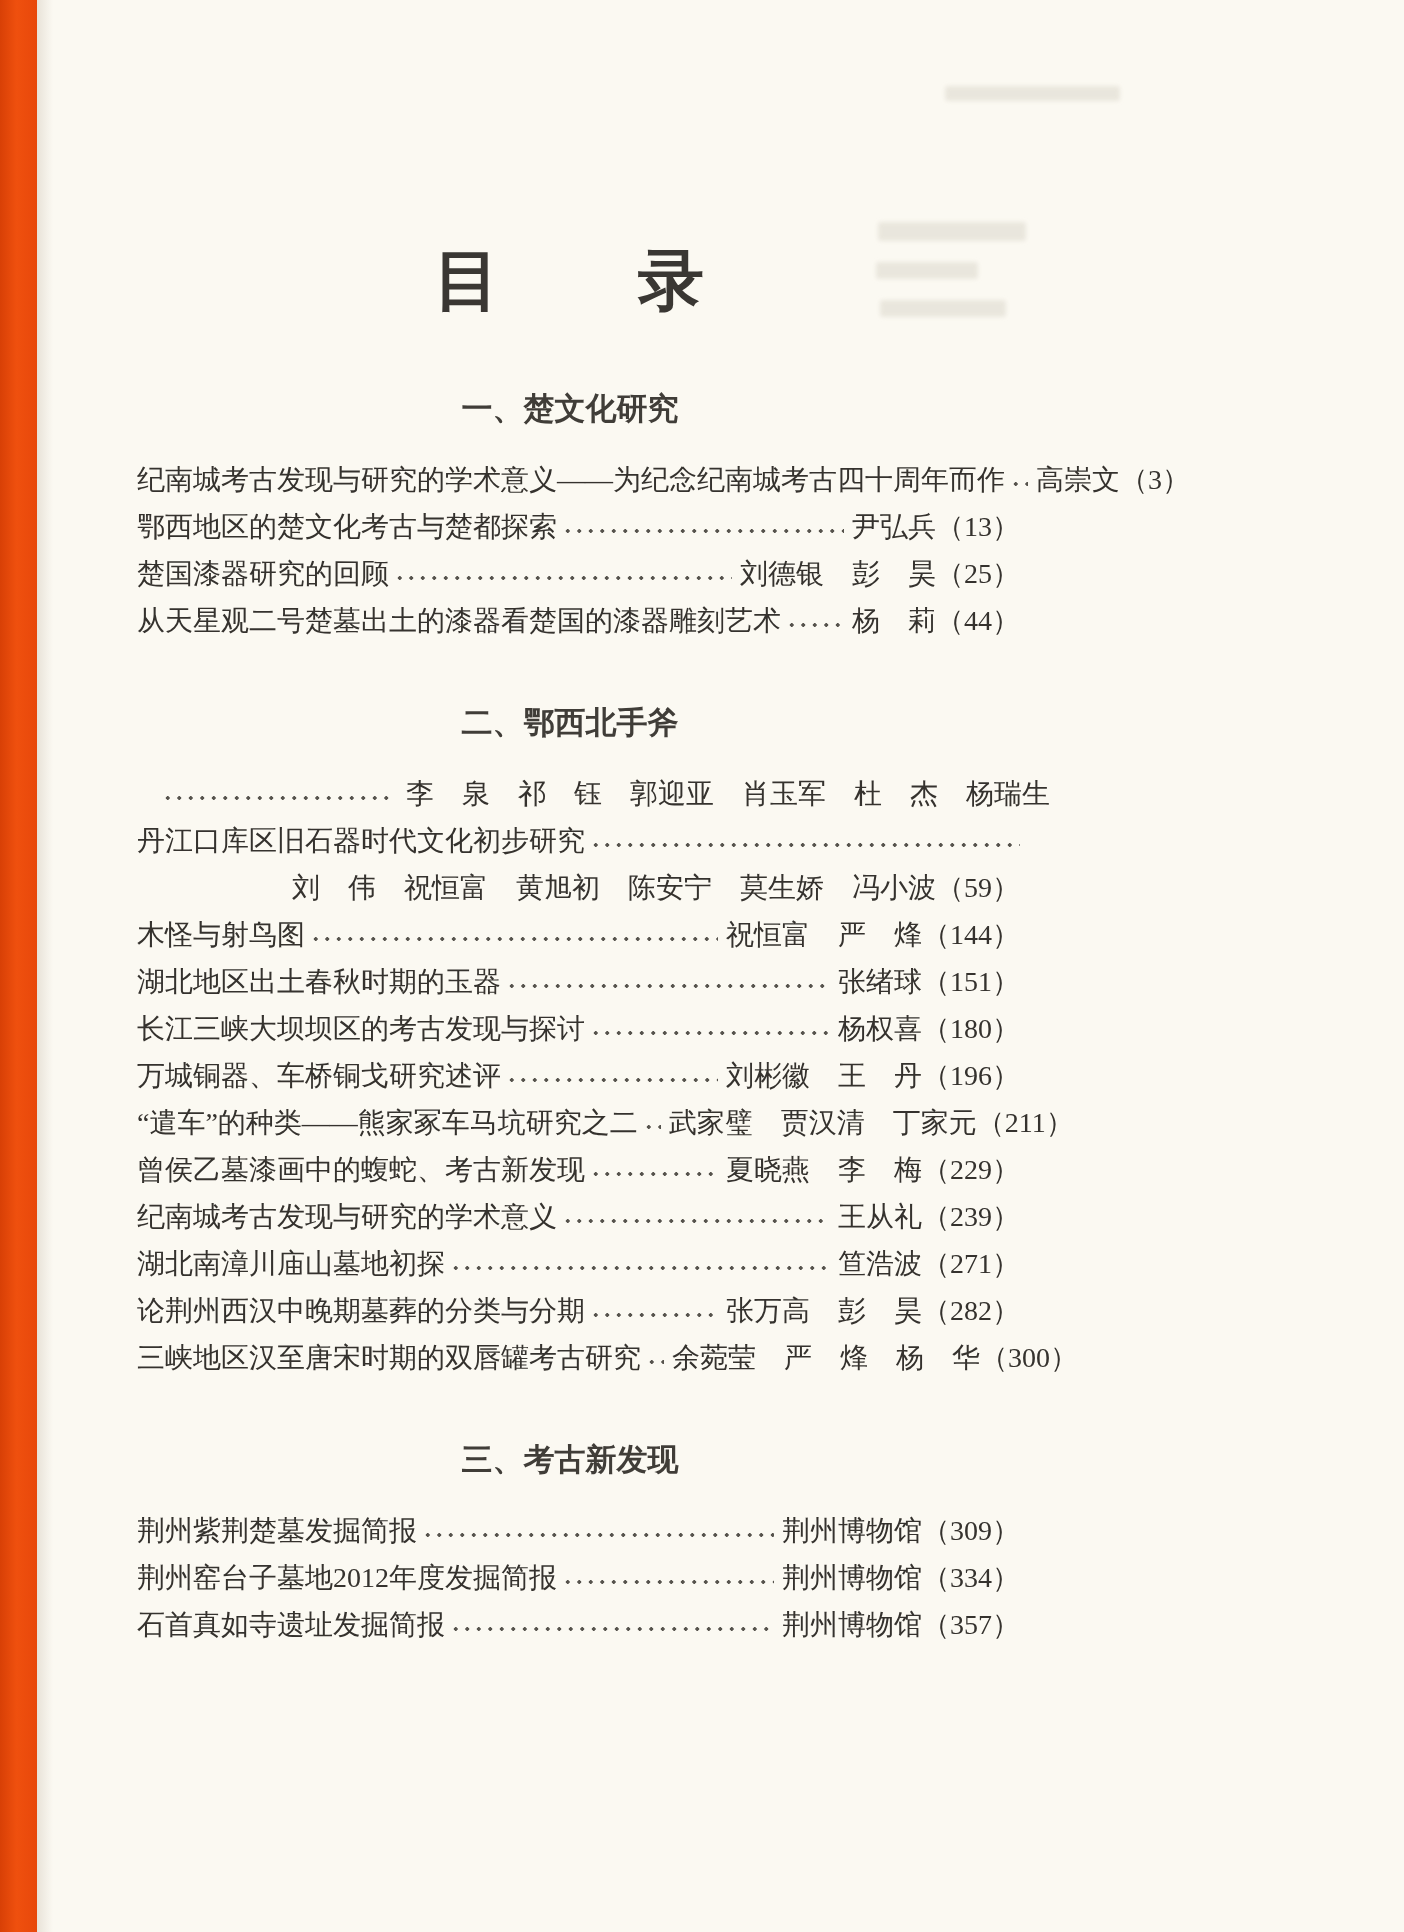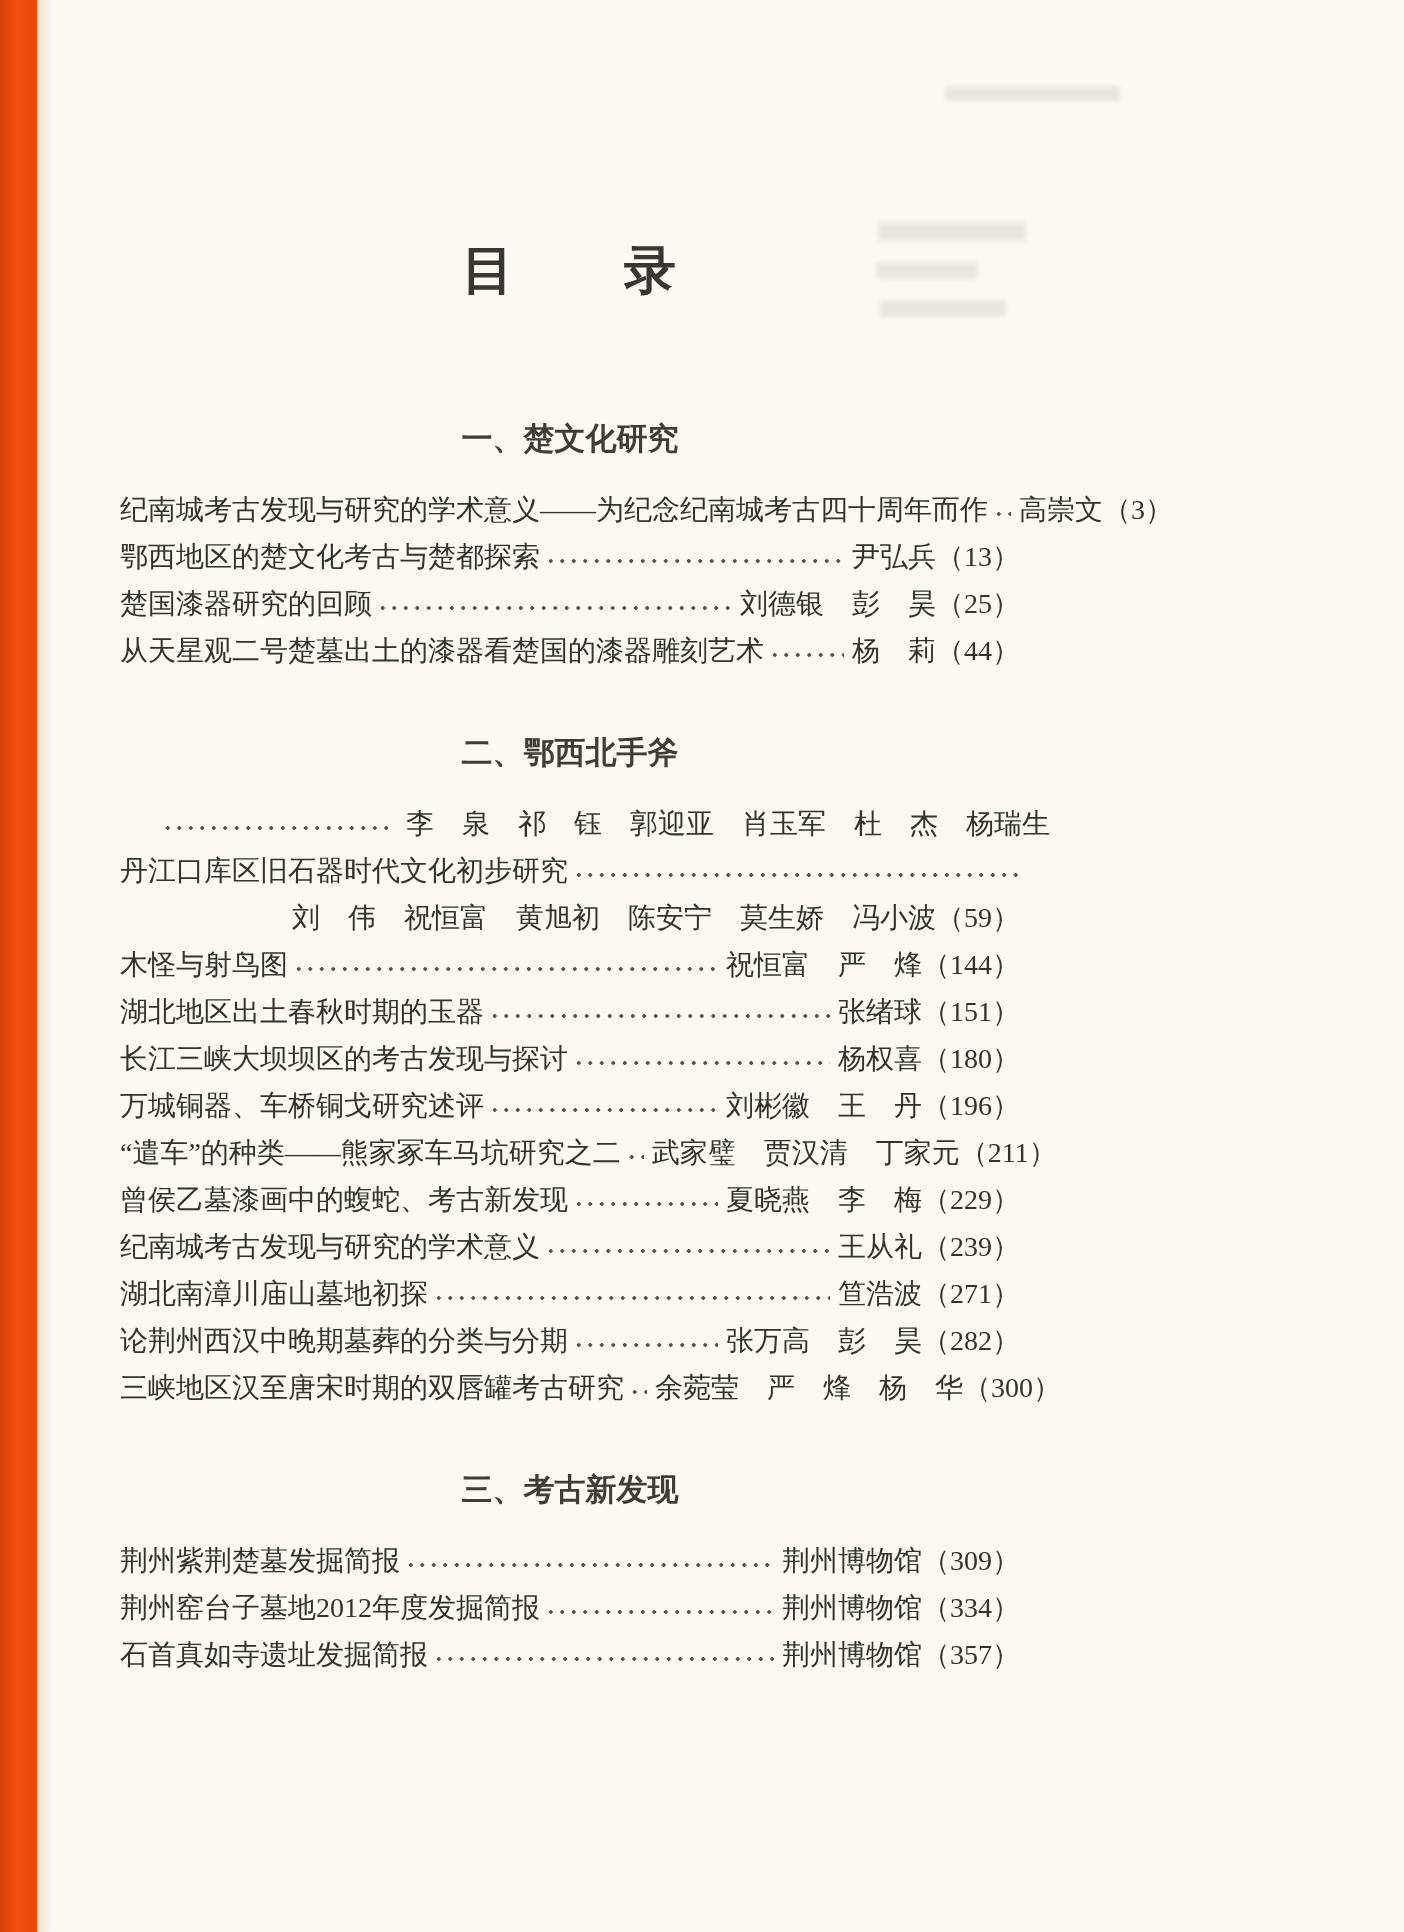--- a/index.html
+++ b/index.html
@@ -30,44 +30,44 @@
   }
   .content {
     position: absolute;
     left: 120px;
     top: 0;
     width: 900px;
   }
   .title {
     margin: 236px 0 0 0;
     text-align: center;
-    font-size: 52px;
+    font-size: 66px;
     font-weight: bold;
     letter-spacing: 2px;
     color: #3a3733;
   }
   .section-heading {
     text-align: center;
     font-family: "Liberation Sans", "DejaVu Sans", sans-serif;
     font-weight: bold;
     font-size: 31px;
     color: #403d38;
     margin: 58px 0 26px 0;
   }
   .section-heading.first {
-    margin-top: 112px;
+    margin-top: 62px;
   }
   .toc-row {
     display: flex;
     align-items: baseline;
     font-size: 28px;
     line-height: 47px;
     color: #35322e;
   }
-  .entry-title { white-space: nowrap; flex: none; }
+  .entry-title { white-space: nowrap; flex: none; margin-left: 17px; }
   .entry-authors { white-space: nowrap; flex: none; }
   .leader {
     flex: 1 1 auto;
     min-width: 18px;
     align-self: stretch;
     background-image: radial-gradient(circle, #56534d 1.7px, rgba(0,0,0,0) 1.9px);
     background-size: 11.5px 12px;
     background-repeat: repeat-x;
     background-position: left 63%;
     margin: 0 8px 0 5px;

